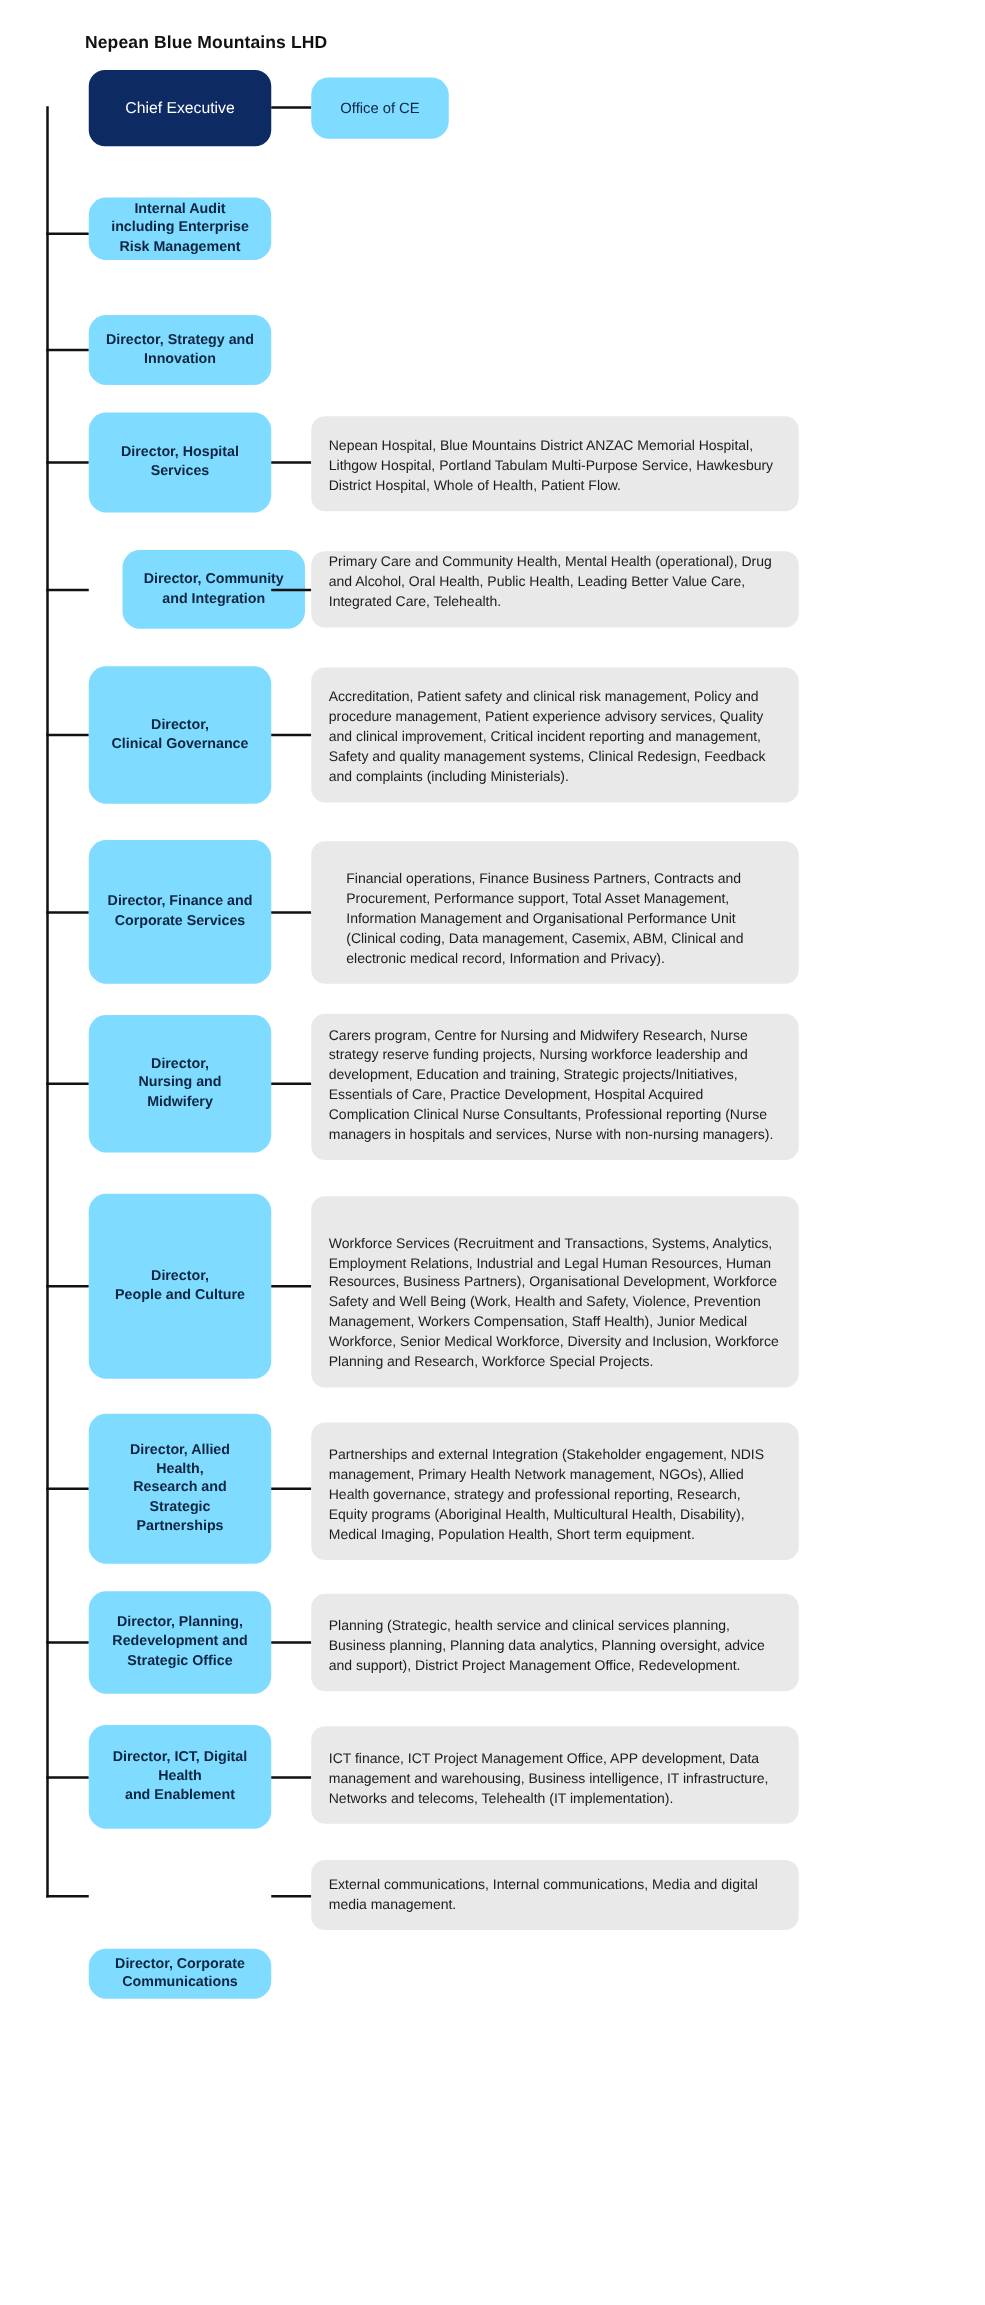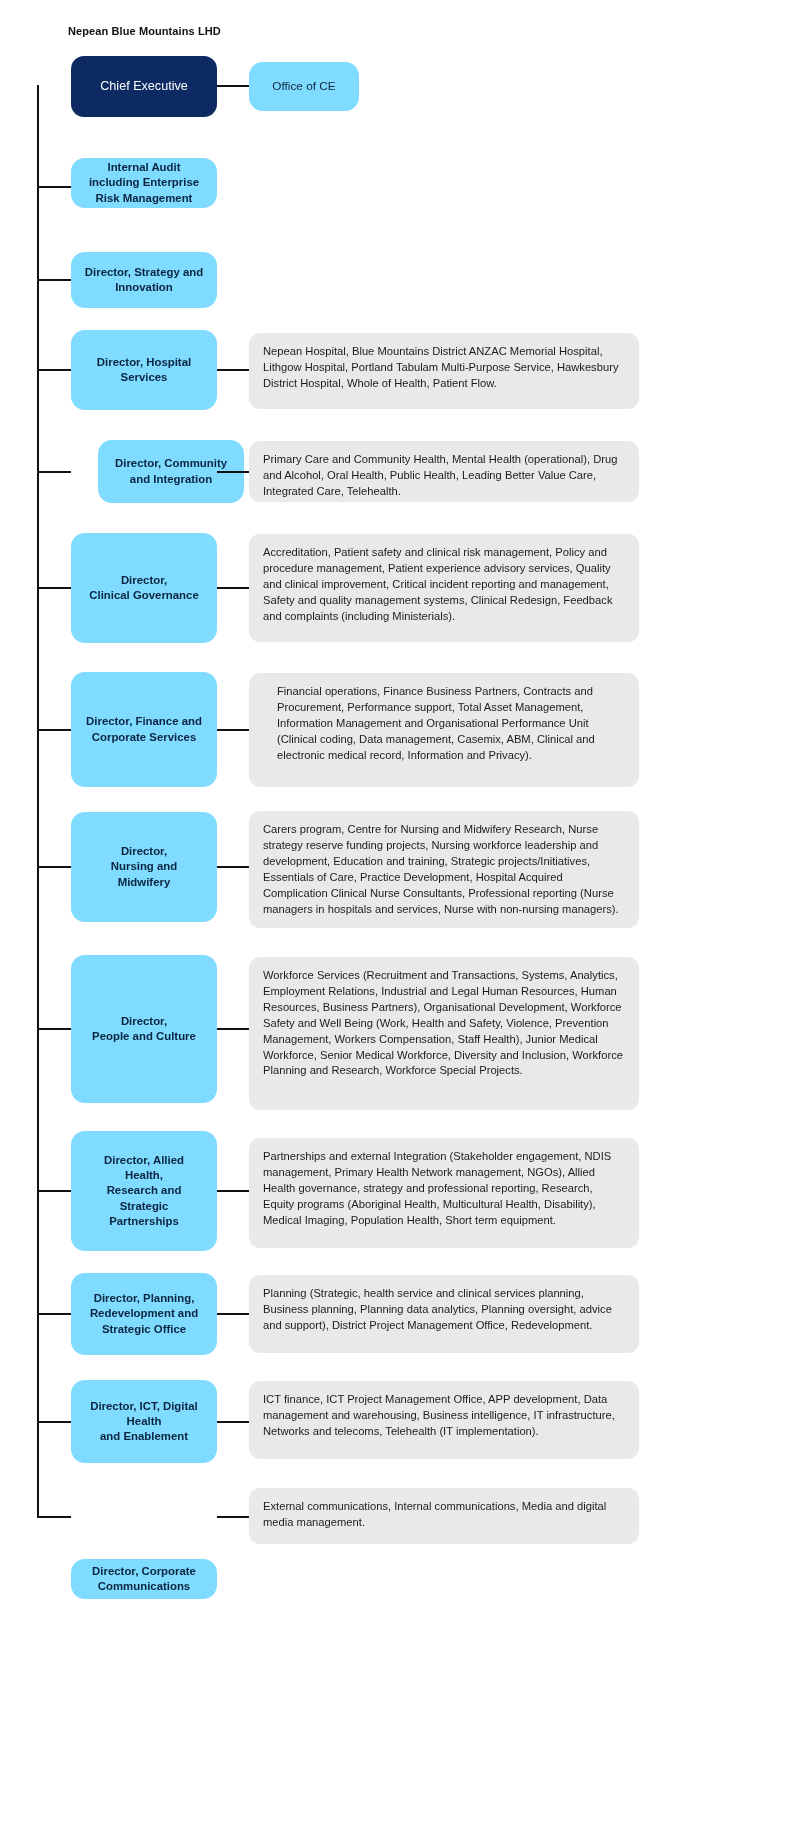--- a/index.html
+++ b/index.html
@@ -15,21 +15,21 @@
     height: 1844px;
     background: #ffffff;
     overflow: hidden;
   }
 
   
   .chart-title {
     position: absolute;
     left: 68px;
     top: 25px;
-    font-size: 11px;
+    font-size: 14px;
     font-weight: bold;
     color: #111111;
     letter-spacing: 0.1px;
     white-space: nowrap;
   }
 
   
   .spine {
     position: absolute;
     background: #111111;
@@ -87,21 +87,21 @@
     position: absolute;
     left: 249px;
     width: 390px;
     border-radius: 11px;
     background: #e9e9e9;
     color: #1c1c1c;
     font-size: 11.2px;
     line-height: 1.42;
     padding: 11px 14px;
     display: flex;
-    align-items: flex-start;
+    align-items: flex-end;
   }
 
   .desc-panel span { display: block; }
 </style>
 </head>
 <body>
 
 <div class="page">
 
   <div class="chart-title">Nepean Blue Mountains LHD</div>

